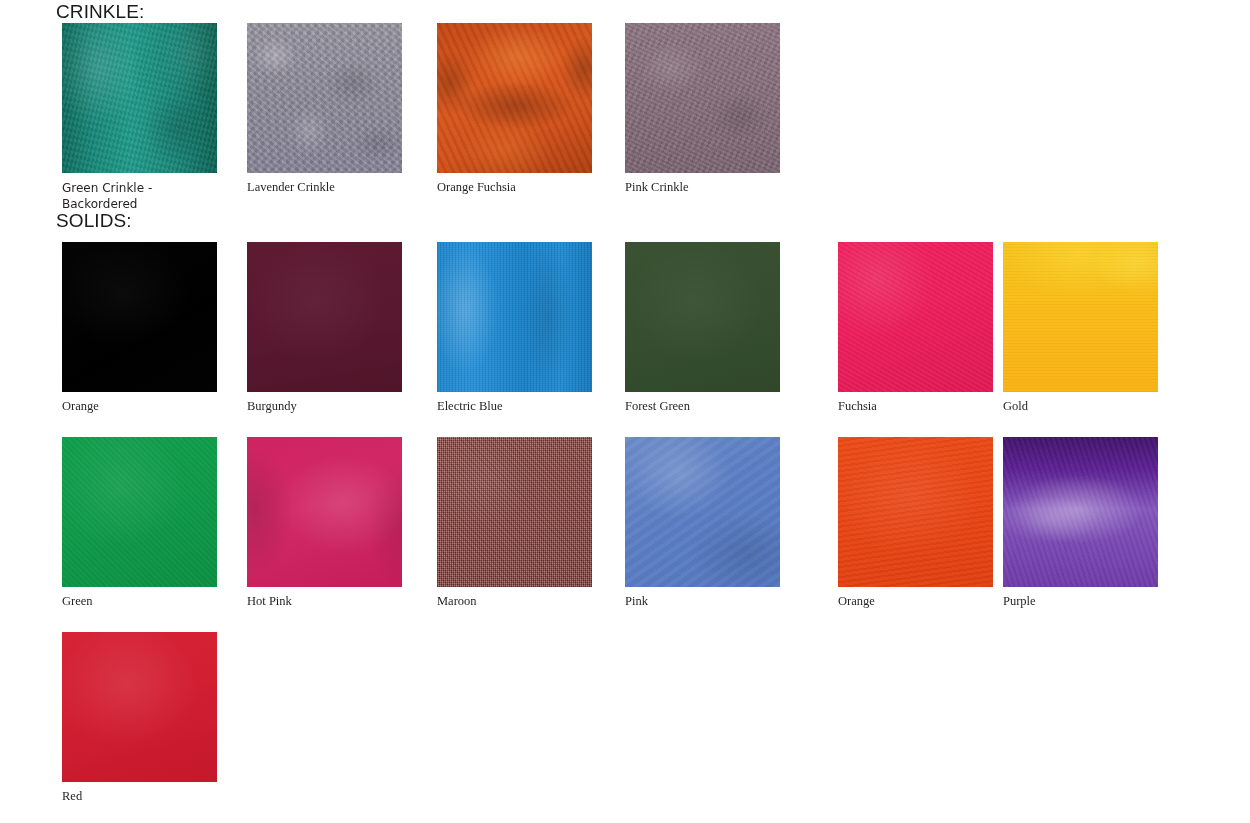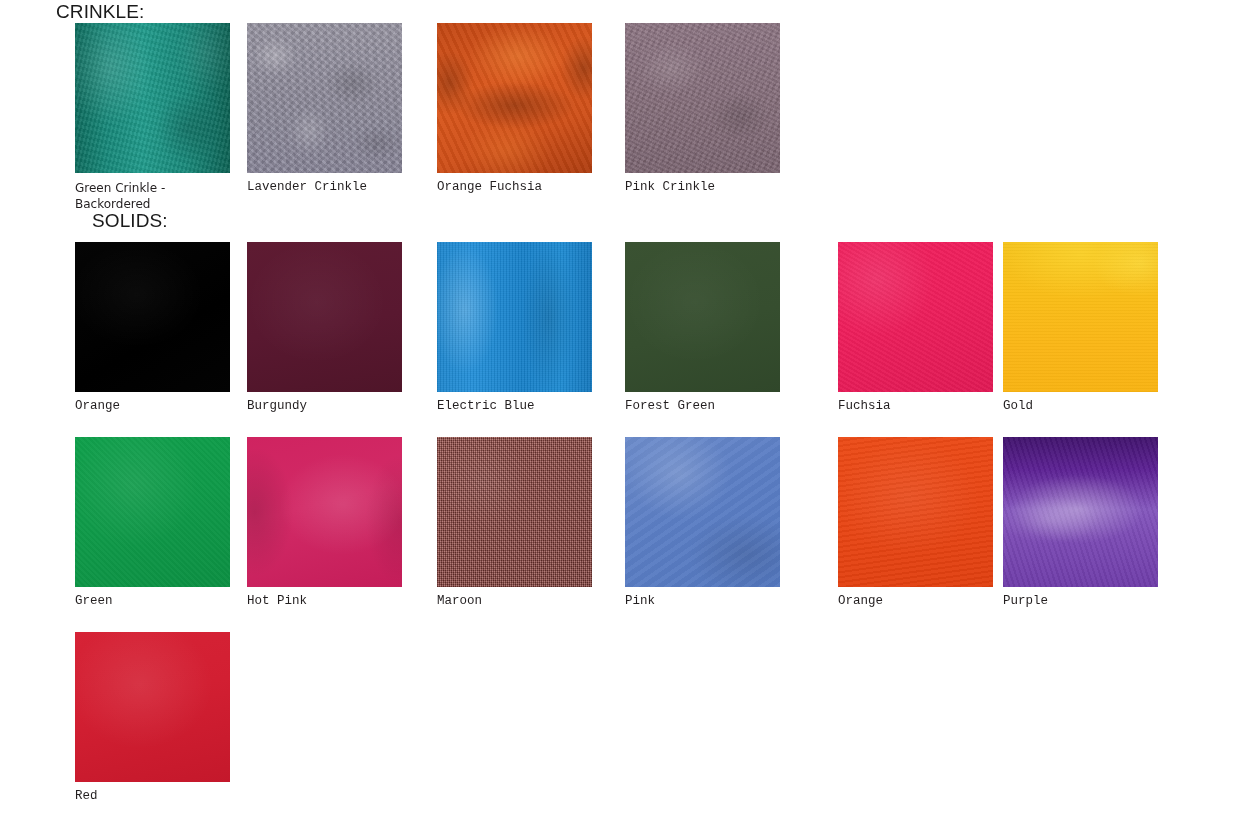--- a/index.html
+++ b/index.html
@@ -30,60 +30,60 @@
     left: 56px;
     font-family: "Liberation Sans", sans-serif;
     font-size: 19px;
     font-weight: 400;
     letter-spacing: 0.1px;
     color: #1a1a1a;
     line-height: 1;
     white-space: nowrap;
   }
   #hdr-crinkle { top: 2px; }
-  #hdr-solids  { top: 211px; margin-left: 36px; }
+  #hdr-solids  { top: 211px; }
 
   
   .swatch-row {
     position: absolute;
     left: 0;
     width: 1250px;
   }
   #row-crinkle { top: 23px; }
   #row-solids-1 { top: 242px; }
   #row-solids-2 { top: 437px; }
   #row-solids-3 { top: 632px; }
 
   .swatch-cell {
     position: absolute;
     top: 0;
     width: 155px;
   }
-  .swatch-cell[data-col="0"] { left: 75px; }
+  .swatch-cell[data-col="0"] { left: 62px; }
   .swatch-cell[data-col="1"] { left: 247px; }
   .swatch-cell[data-col="2"] { left: 437px; }
   .swatch-cell[data-col="3"] { left: 625px; }
   .swatch-cell[data-col="4"] { left: 838px; }
   .swatch-cell[data-col="5"] { left: 1003px; }
 
   .swatch-chip {
     width: 155px;
     height: 150px;
     position: relative;
     overflow: hidden;
     background-color: #cccccc;
   }
   .swatch-chip .tex {
     position: absolute;
     inset: 0;
   }
 
   .swatch-label {
     margin-top: 7px;
-    font-family: Liberation Mono, monospace;
+    font-family: Liberation Serif, serif;
     font-size: 12.5px;
     line-height: 15px;
     color: #231f20;
     max-width: 152px;
     word-wrap: break-word;
   }
   
   .swatch-label.alt-face {
     font-family: "DejaVu Sans", sans-serif;
     font-size: 12px;

